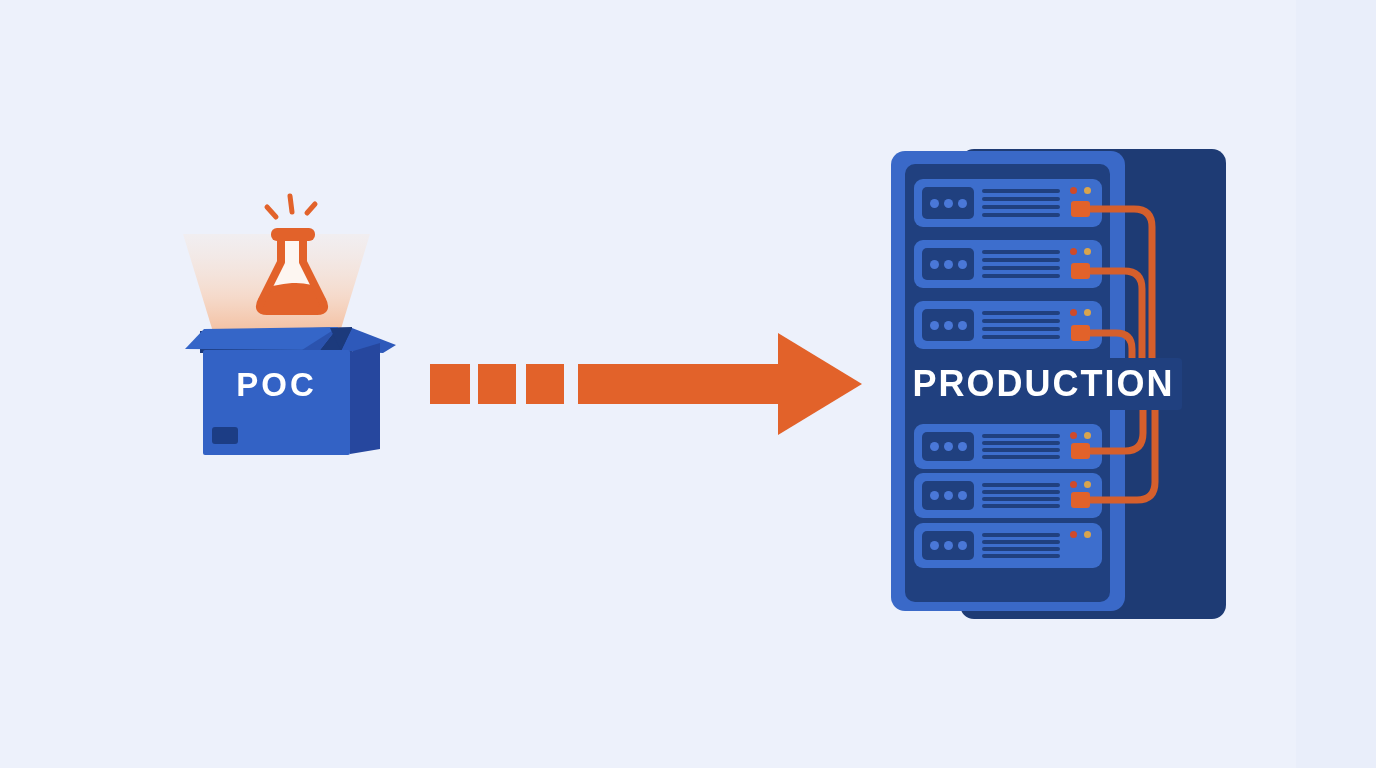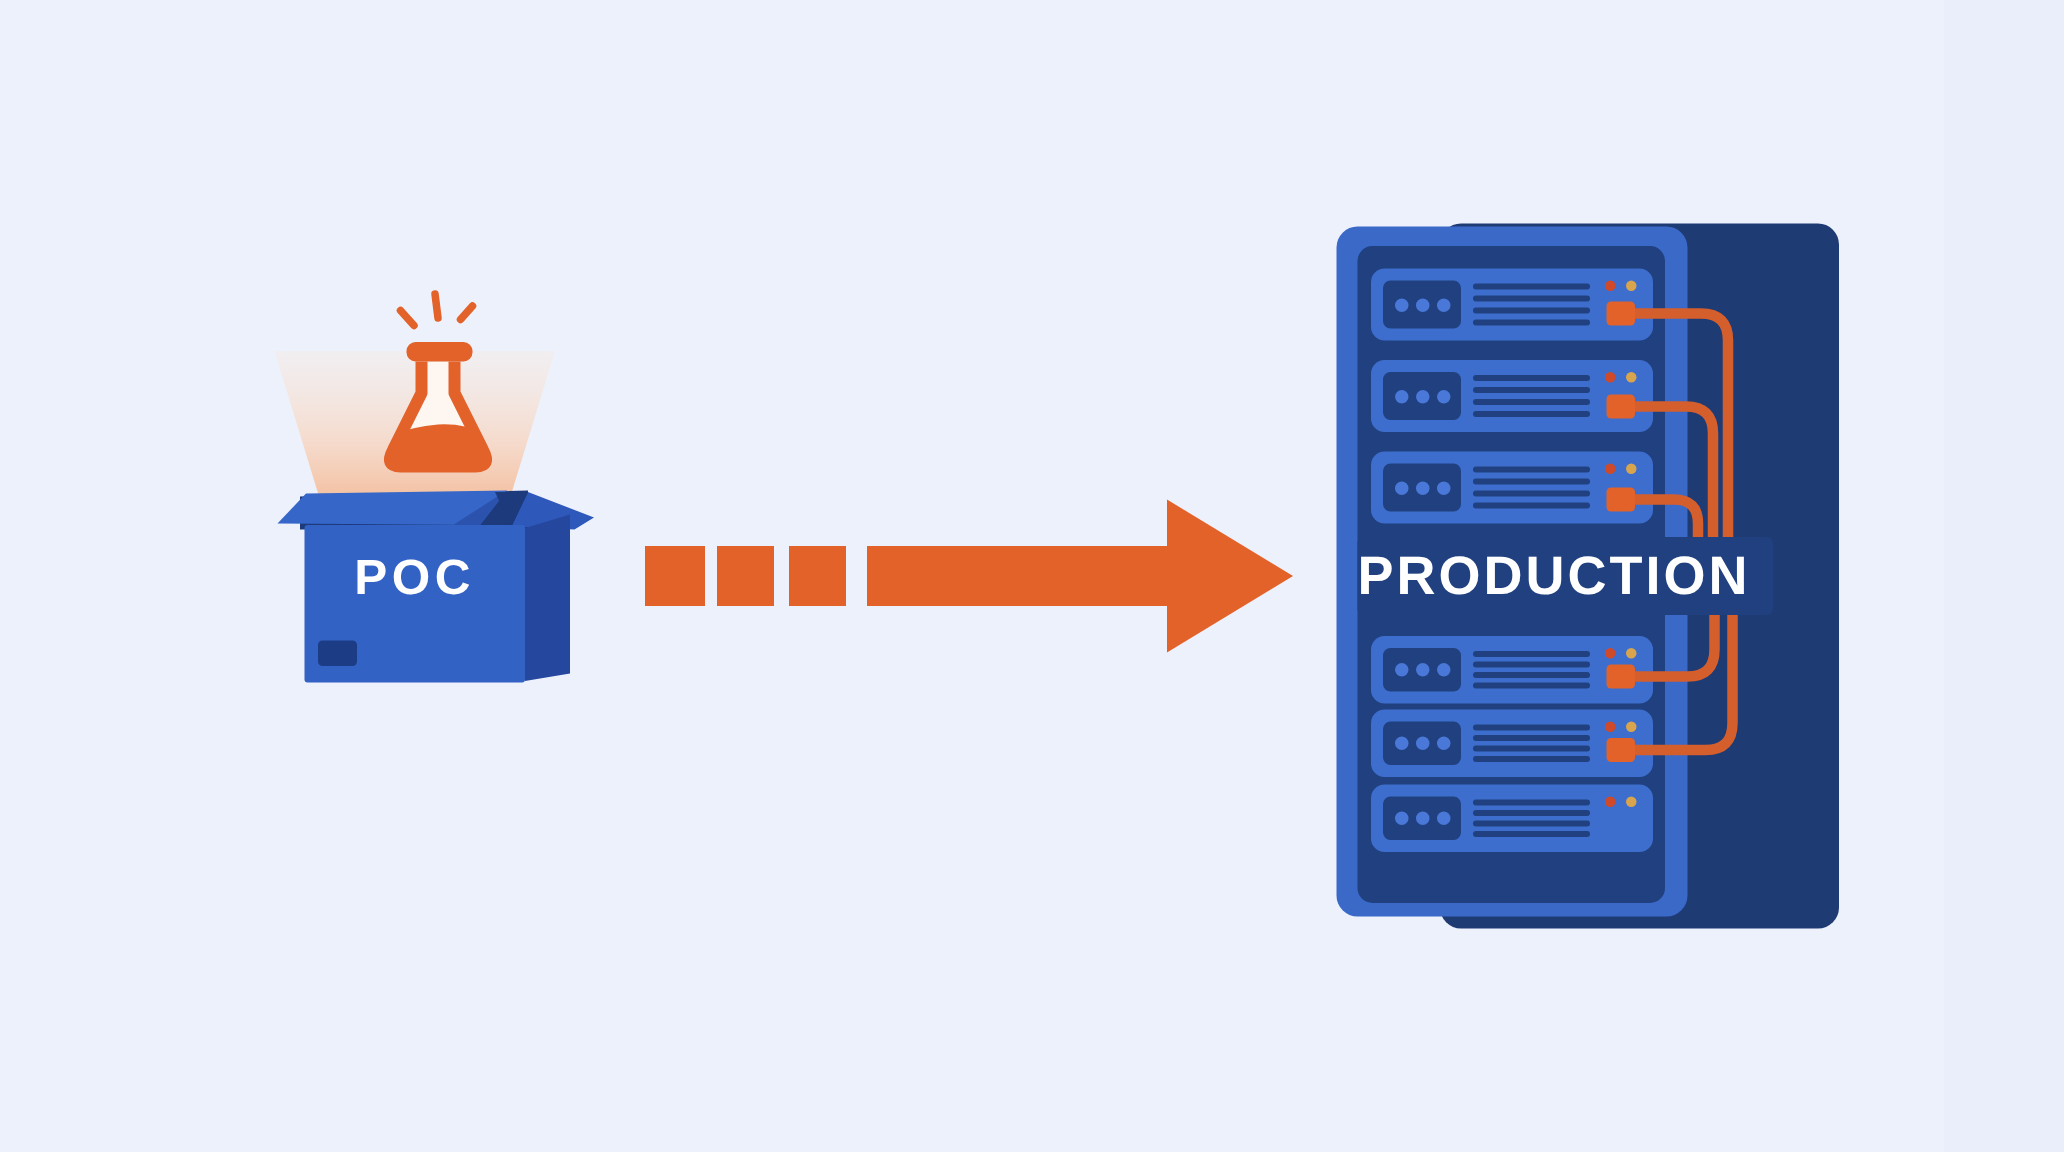--- a/index.html
+++ b/index.html
@@ -26,21 +26,21 @@
   .srv-lines{position:absolute;left:68px;top:10px;width:78px;display:flex;flex-direction:column;justify-content:space-between;}
   .srv-line{height:4px;border-radius:2px;background:var(--navy,#20407f);}
   .srv-light{position:absolute;width:7px;height:7px;border-radius:50%;top:8px;}
   .srv-light.red{left:156px;background:var(--reddot,#cf4a2a);}
   .srv-light.amber{left:170px;background:var(--amber,#d9a44e);}
   .srv-port{position:absolute;left:157px;width:19px;height:16px;border-radius:3px;background:var(--orange,#e2622a);}
 
   .label-band{position:absolute;left:905px;top:358px;width:277px;height:52px;
     background:var(--navy,#20407f);border-radius:4px;}
   .production-label{position:absolute;left:905px;top:358px;width:277px;height:52px;line-height:52px;
-    font-size:36px;font-weight:bold;letter-spacing:2px;color:var(--white,#fff);}
+    text-align:center;font-size:36px;font-weight:bold;letter-spacing:2px;color:var(--white,#fff);}
 </style>
 </head>
 <body>
 
 <div class="stage">
 
   <svg class="abs" style="left:170px;top:185px" width="240" height="285" viewBox="170 185 240 285">
     <defs>
       <linearGradient id="glowGrad" x1="0" y1="234" x2="0" y2="345" gradientUnits="userSpaceOnUse">
         <stop offset="0" stop-color="#f8e9de" stop-opacity="0.35"></stop>

